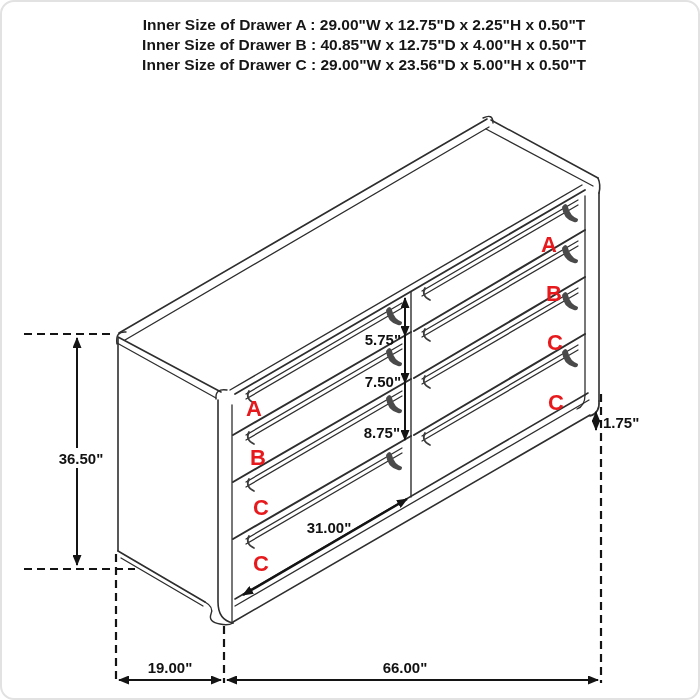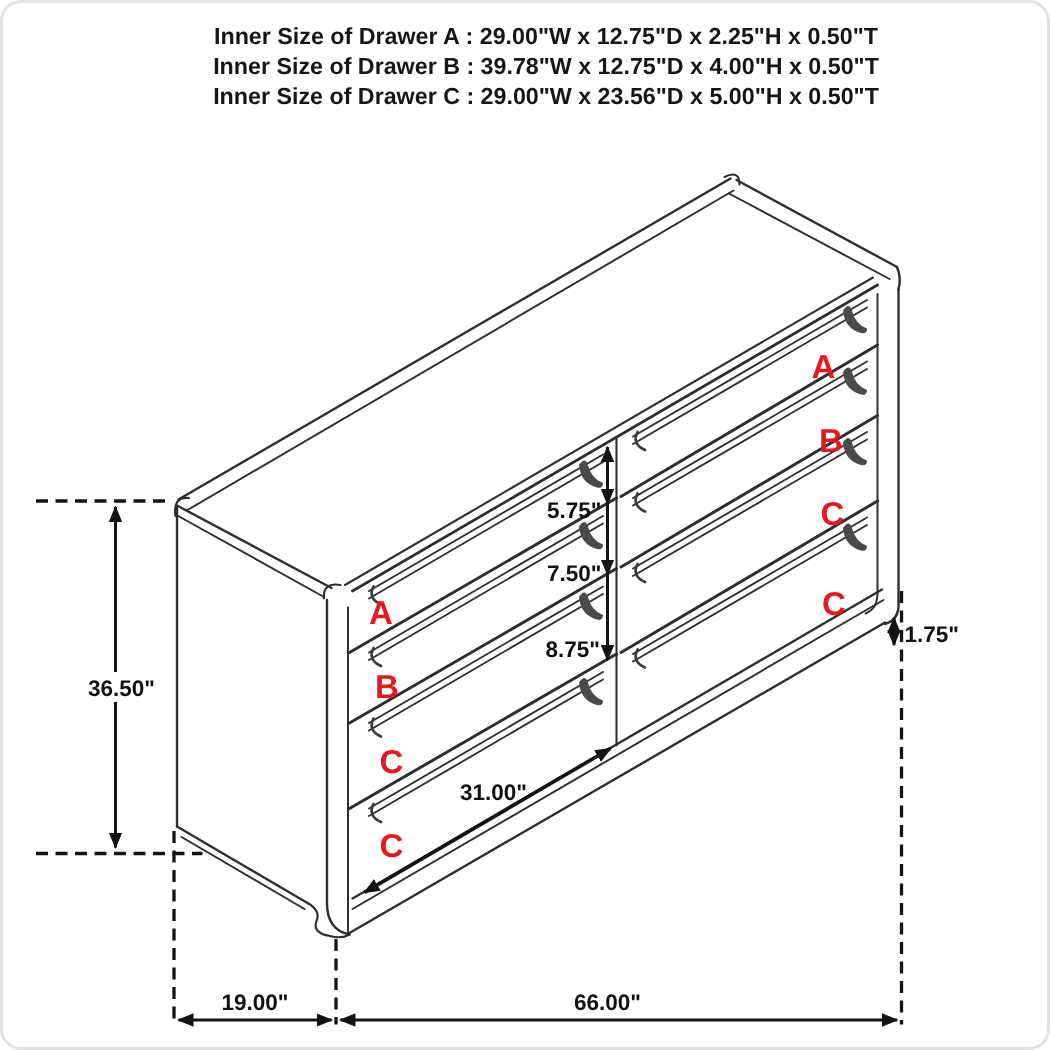--- a/index.html
+++ b/index.html
@@ -33,21 +33,21 @@
   .curl{stroke:#3c3c3c;fill:none;stroke-width:1.8;stroke-linecap:round;}
   .cres{fill:#4a4a4a;stroke:none;}
 </style>
 </head>
 <body>
 
 <div class="card">
 
   <div class="header">
     <div class="hline">Inner Size of Drawer A : 29.00"W x 12.75"D x 2.25"H x 0.50"T</div>
-    <div class="hline">Inner Size of Drawer B : 39.78"W x 12.75"D x 4.00"H x 0.50"T</div>
+    <div class="hline">Inner Size of Drawer B : 40.85"W x 12.75"D x 4.00"H x 0.50"T</div>
     <div class="hline">Inner Size of Drawer C : 29.00"W x 23.56"D x 5.00"H x 0.50"T</div>
   </div>
 
   <svg width="700" height="700" viewBox="0 0 700 700">
     <defs>
       <marker id="ae" markerUnits="userSpaceOnUse" markerWidth="11" markerHeight="9" refX="10" refY="4.5" orient="auto">
         <path d="M0,0 L11,4.5 L0,9 z" fill="#141414"></path>
       </marker>
       <marker id="as" markerUnits="userSpaceOnUse" markerWidth="11" markerHeight="9" refX="10" refY="4.5" orient="auto-start-reverse">
         <path d="M0,0 L11,4.5 L0,9 z" fill="#141414"></path>

